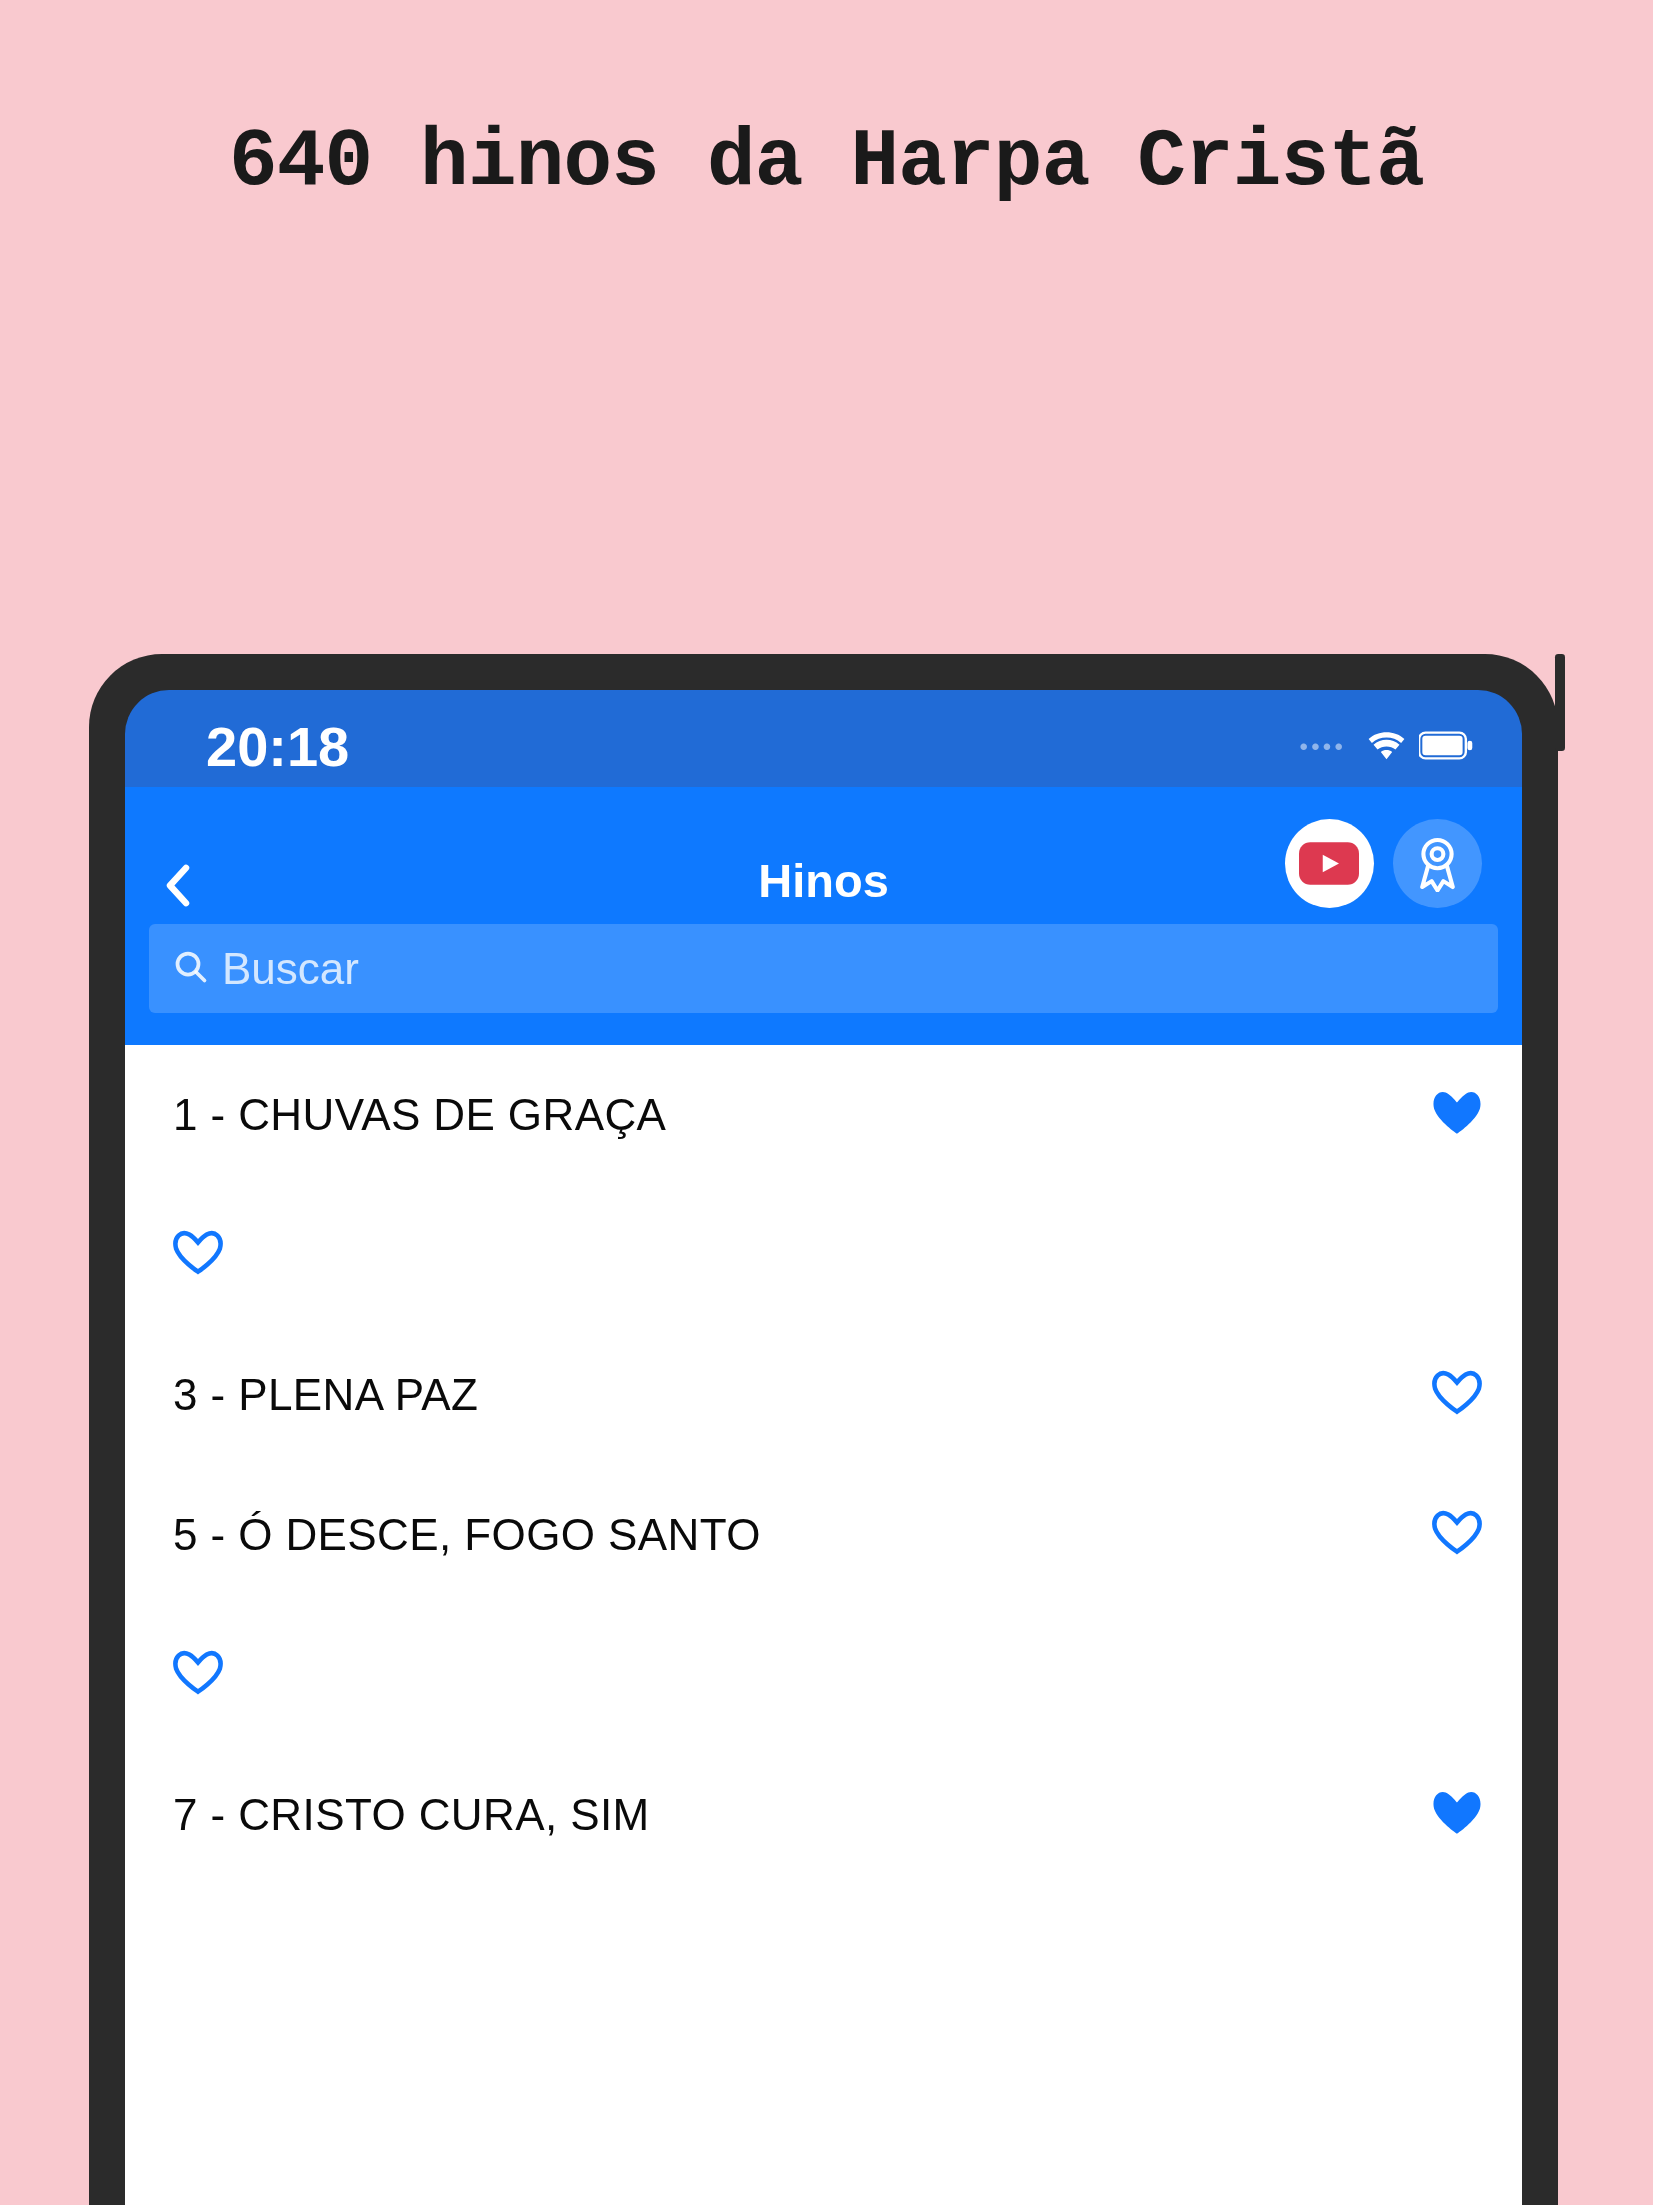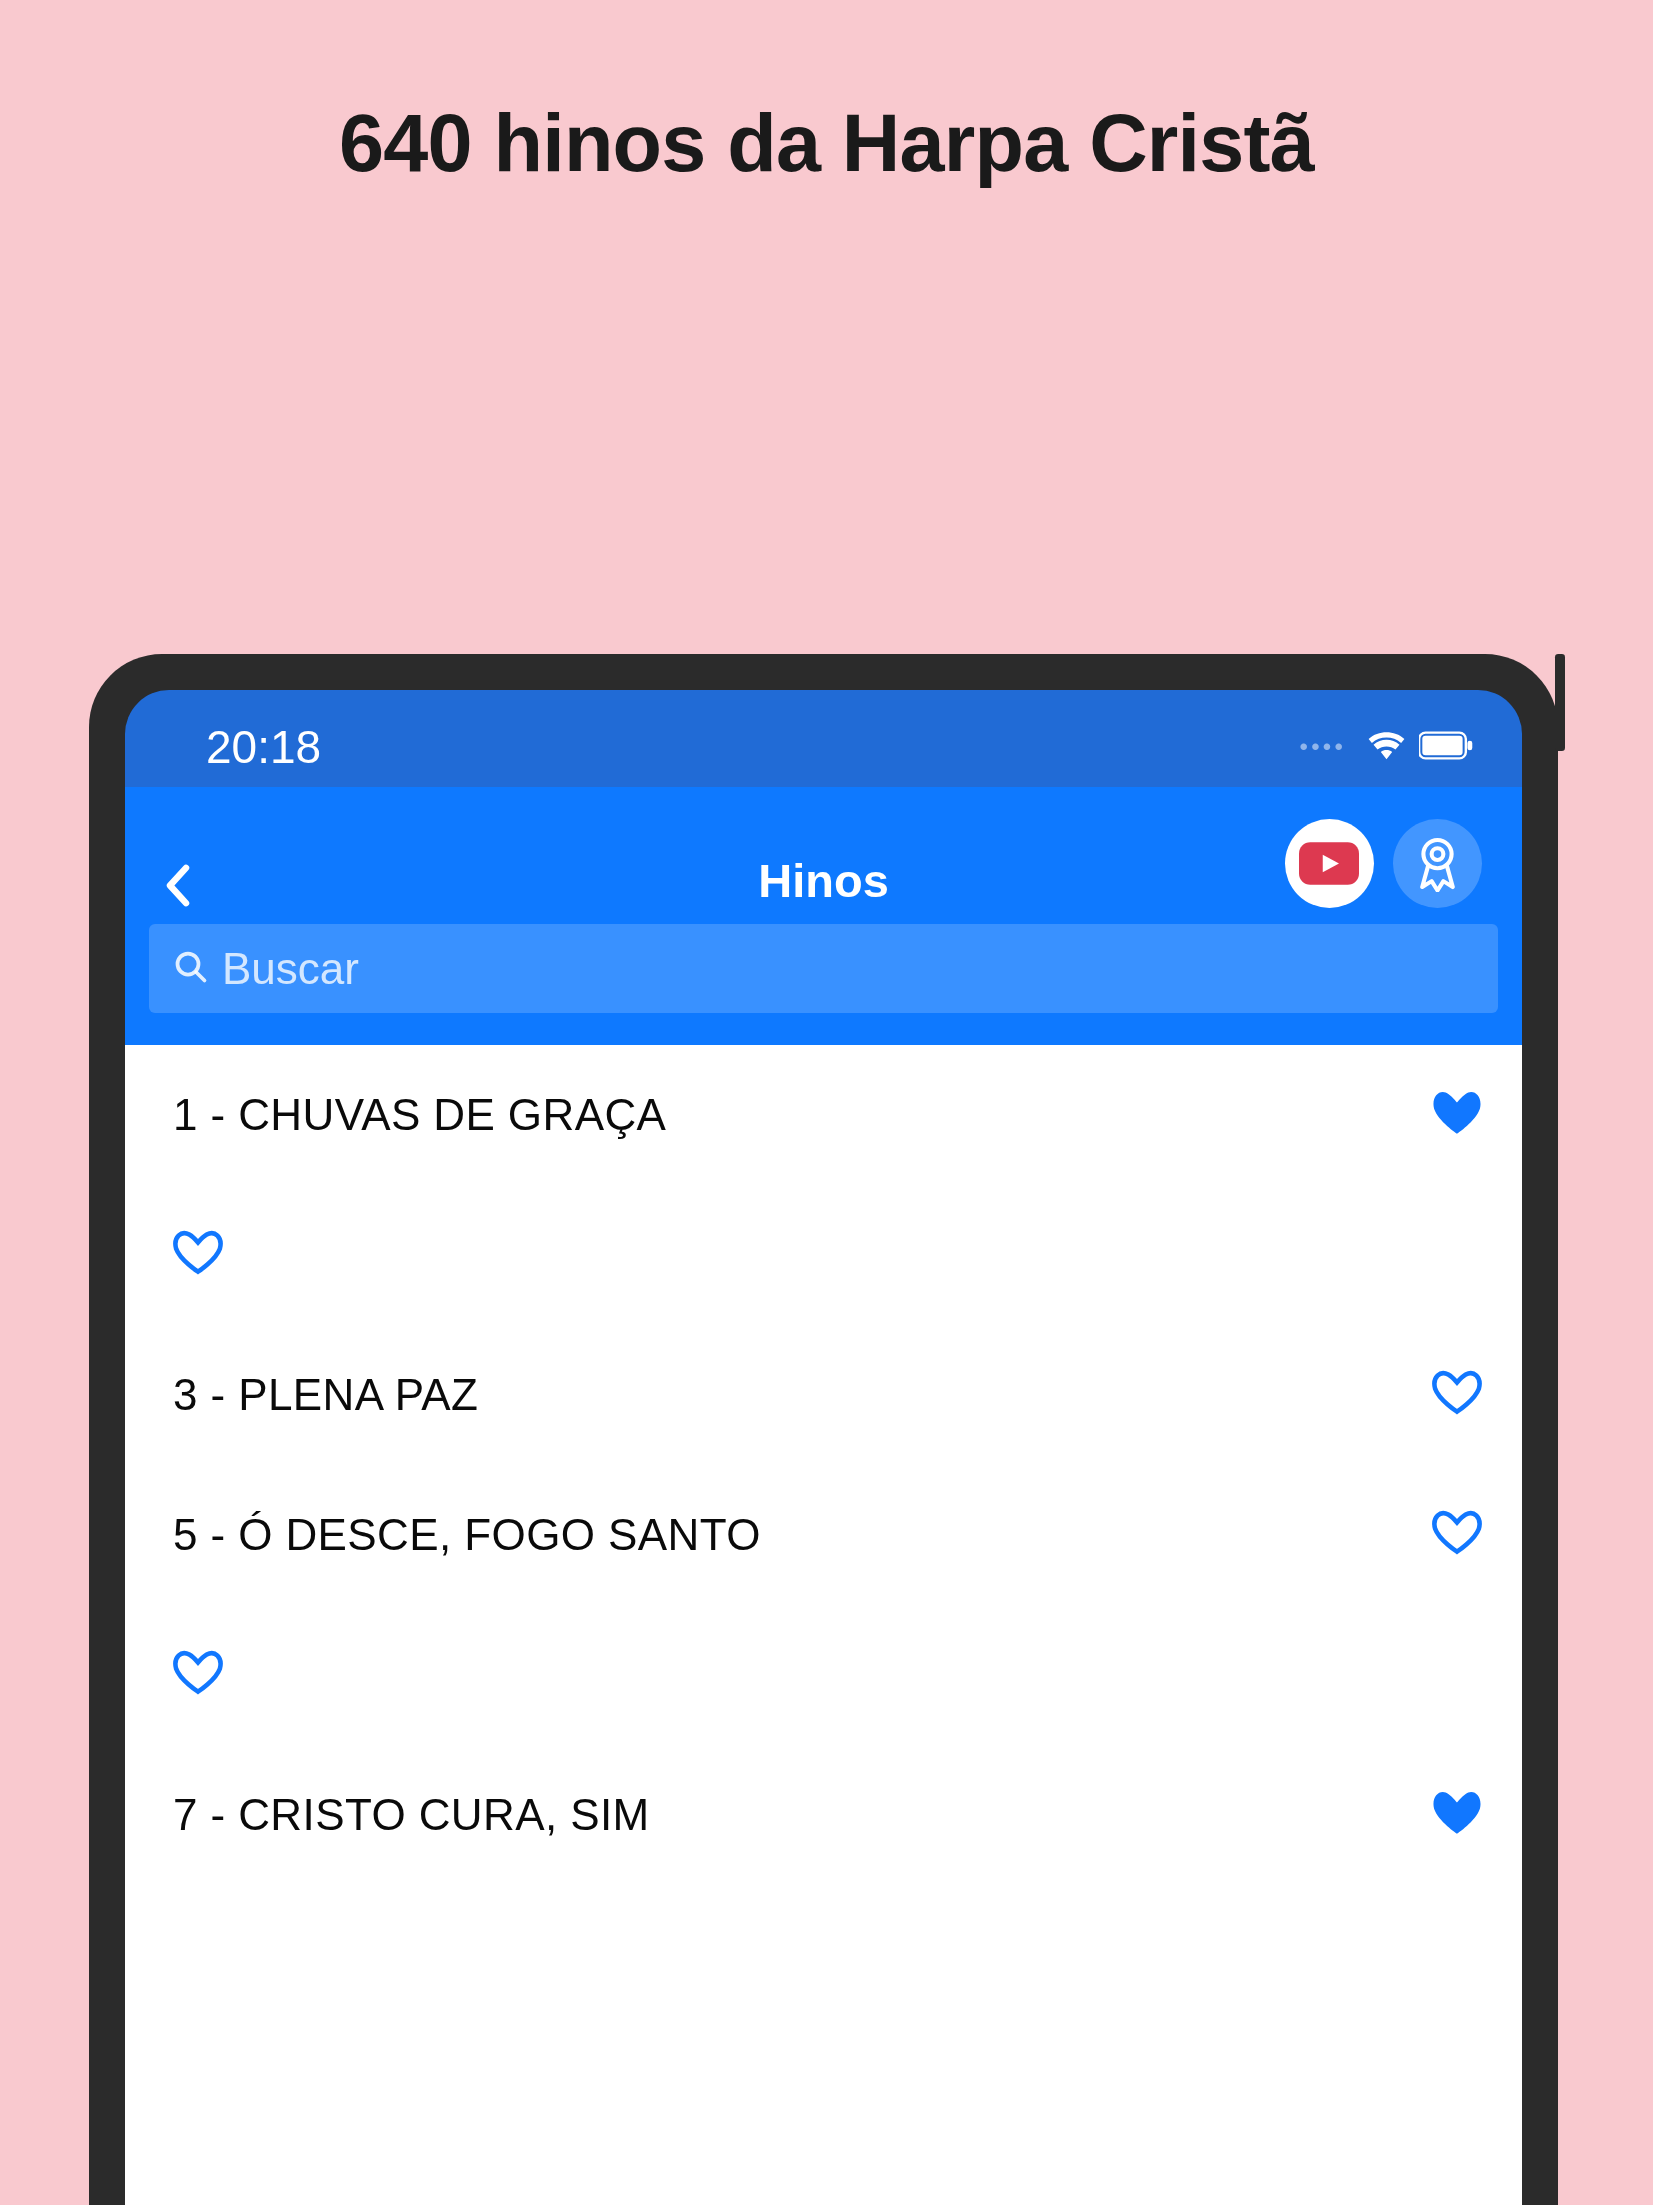--- a/index.html
+++ b/index.html
@@ -13,22 +13,23 @@
       background: #f9c9cf;
       font-family: -apple-system, BlinkMacSystemFont, "Segoe UI", Helvetica, Arial, sans-serif;
       overflow: hidden;
     }
     .headline {
       text-align: center;
       font-weight: 900;
       font-size: 81px;
       color: #1a1a1a;
       padding-top: 97px;
-      font-family: Liberation Sans, sans-serif;
+      font-family: Liberation Mono, monospace;
       letter-spacing: -0.8px;
+      margin-top: 20px;
     }
     .device {
       position: absolute;
       left: 89px;
       top: 654px;
       width: 1469px;
       height: 1695px;
       background: #2b2b2b;
       border-radius: 73px;
       padding: 36px;
@@ -53,22 +54,22 @@
     }
     .status-bar {
       display: flex;
       justify-content: space-between;
       align-items: center;
       padding: 32px 48px 16px 81px;
       height: 97px;
     }
     .status-time {
       color: #fff;
-      font-size: 46px;
-      font-weight: 400;
+      font-size: 56px;
+      font-weight: 700;
     }
     .status-icons {
       display: flex;
       align-items: center;
       gap: 13px;
     }
     .dots {
       color: rgba(255,255,255,0.5);
       font-size: 24px;
       letter-spacing: 3.2px;

